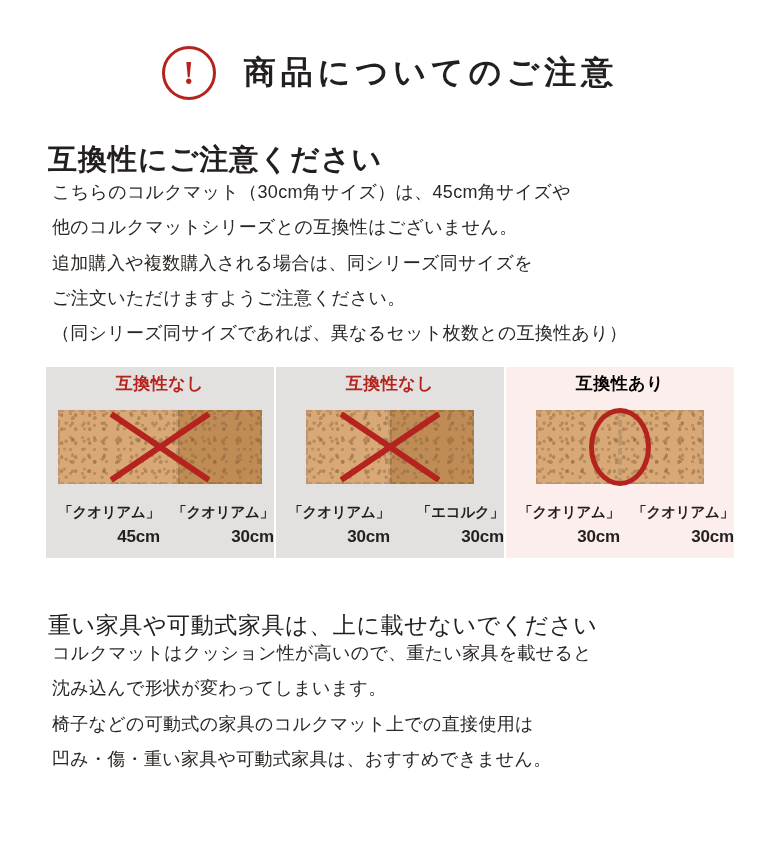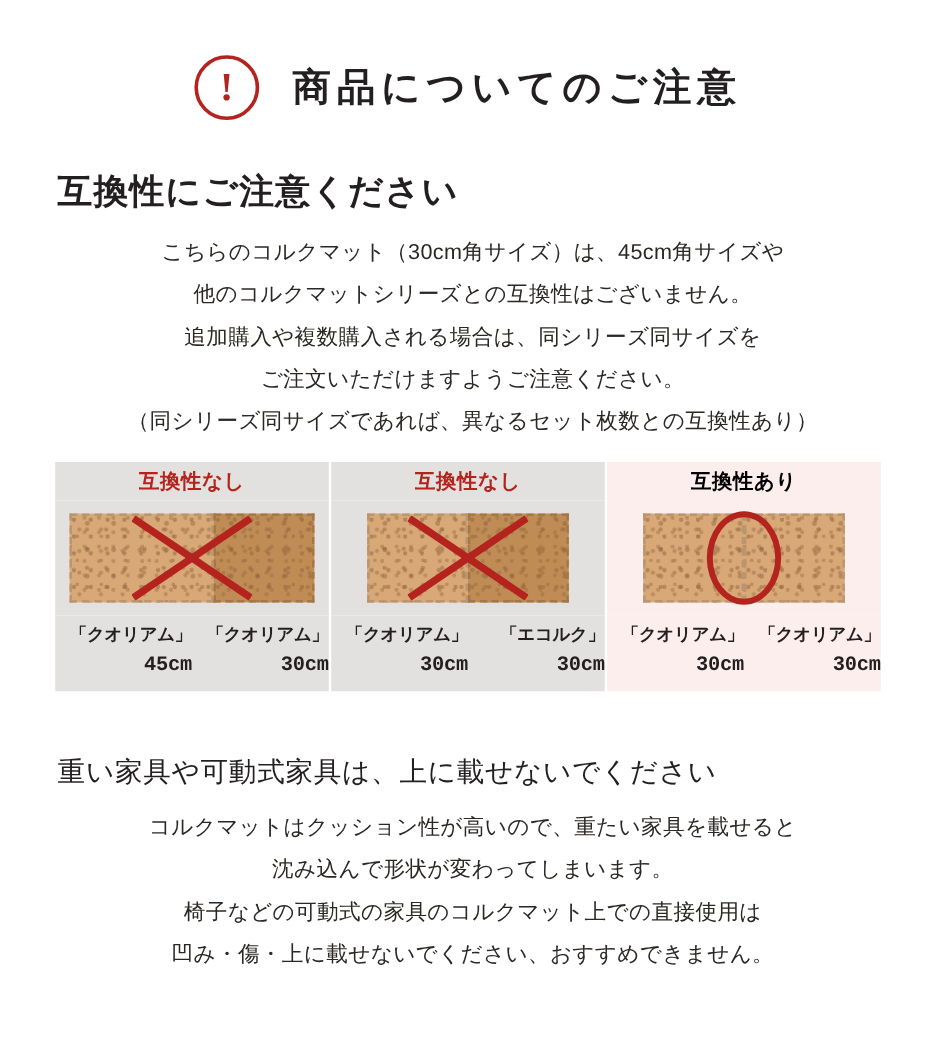--- a/index.html
+++ b/index.html
@@ -63,39 +63,36 @@
     padding: 0 44px;
   }
   .sec-head {
     font-size: 29px;
     font-weight: 700;
     letter-spacing: 1px;
     margin-top: 40px;
     margin-left: 4px;
   }
   .body-lines {
-    margin-top: 18px;
     margin-left: 8px;
-    text-align: center;
   }
   .body-lines p {
     margin: 0 0 11px 0;
     font-size: 18px;
     line-height: 1.35;
     letter-spacing: 0.3px;
     color: #2b2725;
   }
 
   
   .compare-row {
     margin-top: 22px;
     display: flex;
     justify-content: space-between;
     padding: 0 2px;
-    font-family: Liberation Mono, monospace;
   }
   .compare-group {
     width: 228px;
     position: relative;
   }
   .cg-label {
     text-align: center;
     font-size: 17px;
     font-weight: 700;
     letter-spacing: 0.5px;
@@ -313,17 +310,17 @@
 
     </div>
   </div>
 
   <div class="section">
     <div class="sec2-head">重い家具や可動式家具は、上に載せないでください</div>
     <div class="body-lines">
       <p>コルクマットはクッション性が高いので、重たい家具を載せると</p>
       <p>沈み込んで形状が変わってしまいます。</p>
       <p>椅子などの可動式の家具のコルクマット上での直接使用は</p>
-      <p>凹み・傷・上に載せないでください、おすすめできません。</p>
+      <p>凹み・傷・重い家具や可動式家具は、おすすめできません。</p>
     </div>
   </div>
 
 </div>
 
 </body></html>

